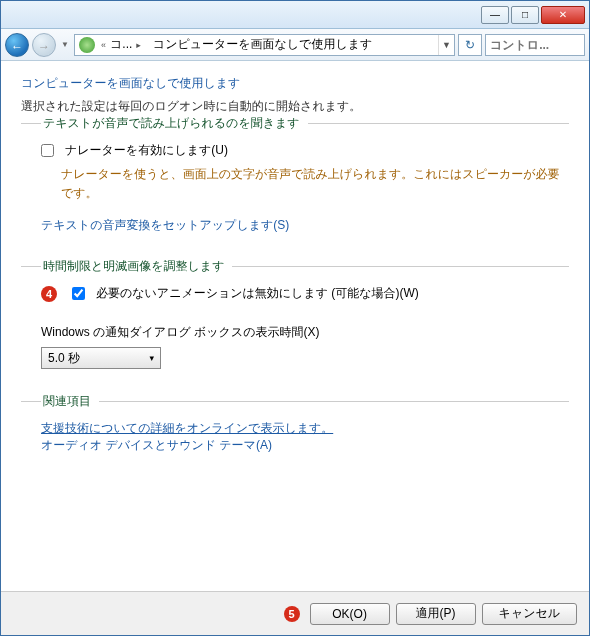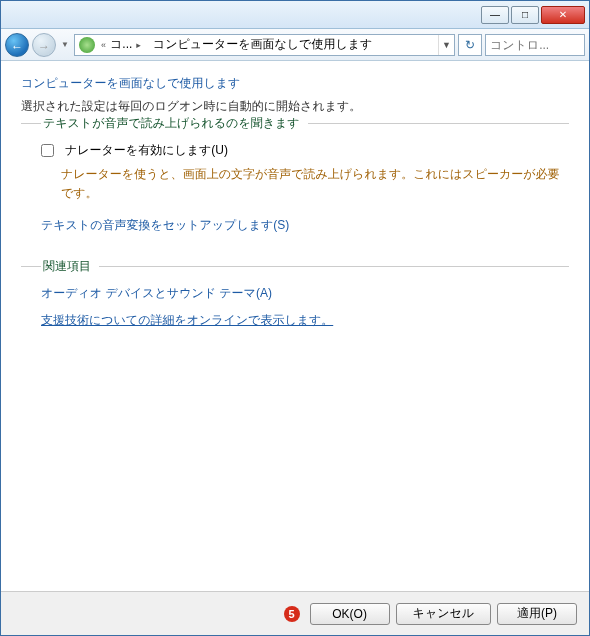--- a/index.html
+++ b/index.html
@@ -102,21 +102,21 @@
   .addr-icon {
     width: 16px;height:16px;border-radius:50%;
     background:radial-gradient(circle,#a7df8e,#3c9b2e);
     margin-left:4px;
   }
   .addr-ddl { width:16px;display:flex;align-items:center;justify-content:center;font-size:9px;color:#555;cursor:pointer;border-left:1px solid #ddd;height:100%; }
   .refresh-btn {
     width: 24px;height:22px;border:1px solid #93adc4;background:#fff;display:flex;align-items:center;justify-content:center;color:#2e6b9e;cursor:pointer;
   }
   .search {
-    width: 100px;height:22px;border:1px solid #93adc4;background:#fff;padding:0 4px;color:#888;font-size:12px;
+    width: 100px;height:22px;border:1px solid #93adc4;background:#fff;padding:0 4px;color:#888;font-size:12px;font-weight:bold;
   }
   .content {
     flex: 1;
     padding: 14px 20px 10px 20px;
     overflow: auto;
     position: relative;
   }
   .page-title {
     color: #1e5ba5;
     font-size: 12px;
@@ -227,34 +227,48 @@
     <fieldset>
       <legend>テキストが音声で読み上げられるのを聞きます</legend>
       <div class="check-row">
         <input type="checkbox" style="">
         <label>ナレーターを有効にします(U)</label>
       </div>
       <div class="desc">ナレーターを使うと、画面上の文字が音声で読み上げられます。これにはスピーカーが必要です。</div>
       <div class="link">テキストの音声変換をセットアップします(S)</div>
     </fieldset>
 
+    <fieldset>
+      <legend>時間制限と明滅画像を調整します</legend>
+      <div class="check-row">
+        <span class="badge">4</span>
+        <input type="checkbox" checked="" style="">
+        <label>必要のないアニメーションは無効にします (可能な場合)(W)</label>
+      </div>
+      <div style="height:12px"></div>
+      <div class="sect-label" style="margin-left:0px">Windows の通知ダイアログ ボックスの表示時間(X)</div>
+      <div class="select">
+        <span>5.0 秒</span>
+        <span class="arr">▾</span>
+      </div>
+    </fieldset>
 
     <fieldset>
       <legend>関連項目</legend>
+      <div class="link underline">支援技術についての詳細をオンラインで表示します。</div>
       <div class="link" style="margin-bottom:10px">オーディオ デバイスとサウンド テーマ(A)</div>
-      <div class="link underline">支援技術についての詳細をオンラインで表示します。</div>
     </fieldset>
   </div>
 
   <div class="footer">
     <span class="badge">5</span>
     <div class="btn">
         <span>OK(O)</span>
       </div>
     <div class="btn">
+        <span>適用(P)</span>
+      </div>
+    <div class="btn">
         <span>キャンセル</span>
       </div>
-    <div class="btn">
-        <span>適用(P)</span>
-      </div>
   </div>
 
 </div>
 
 </body></html>

